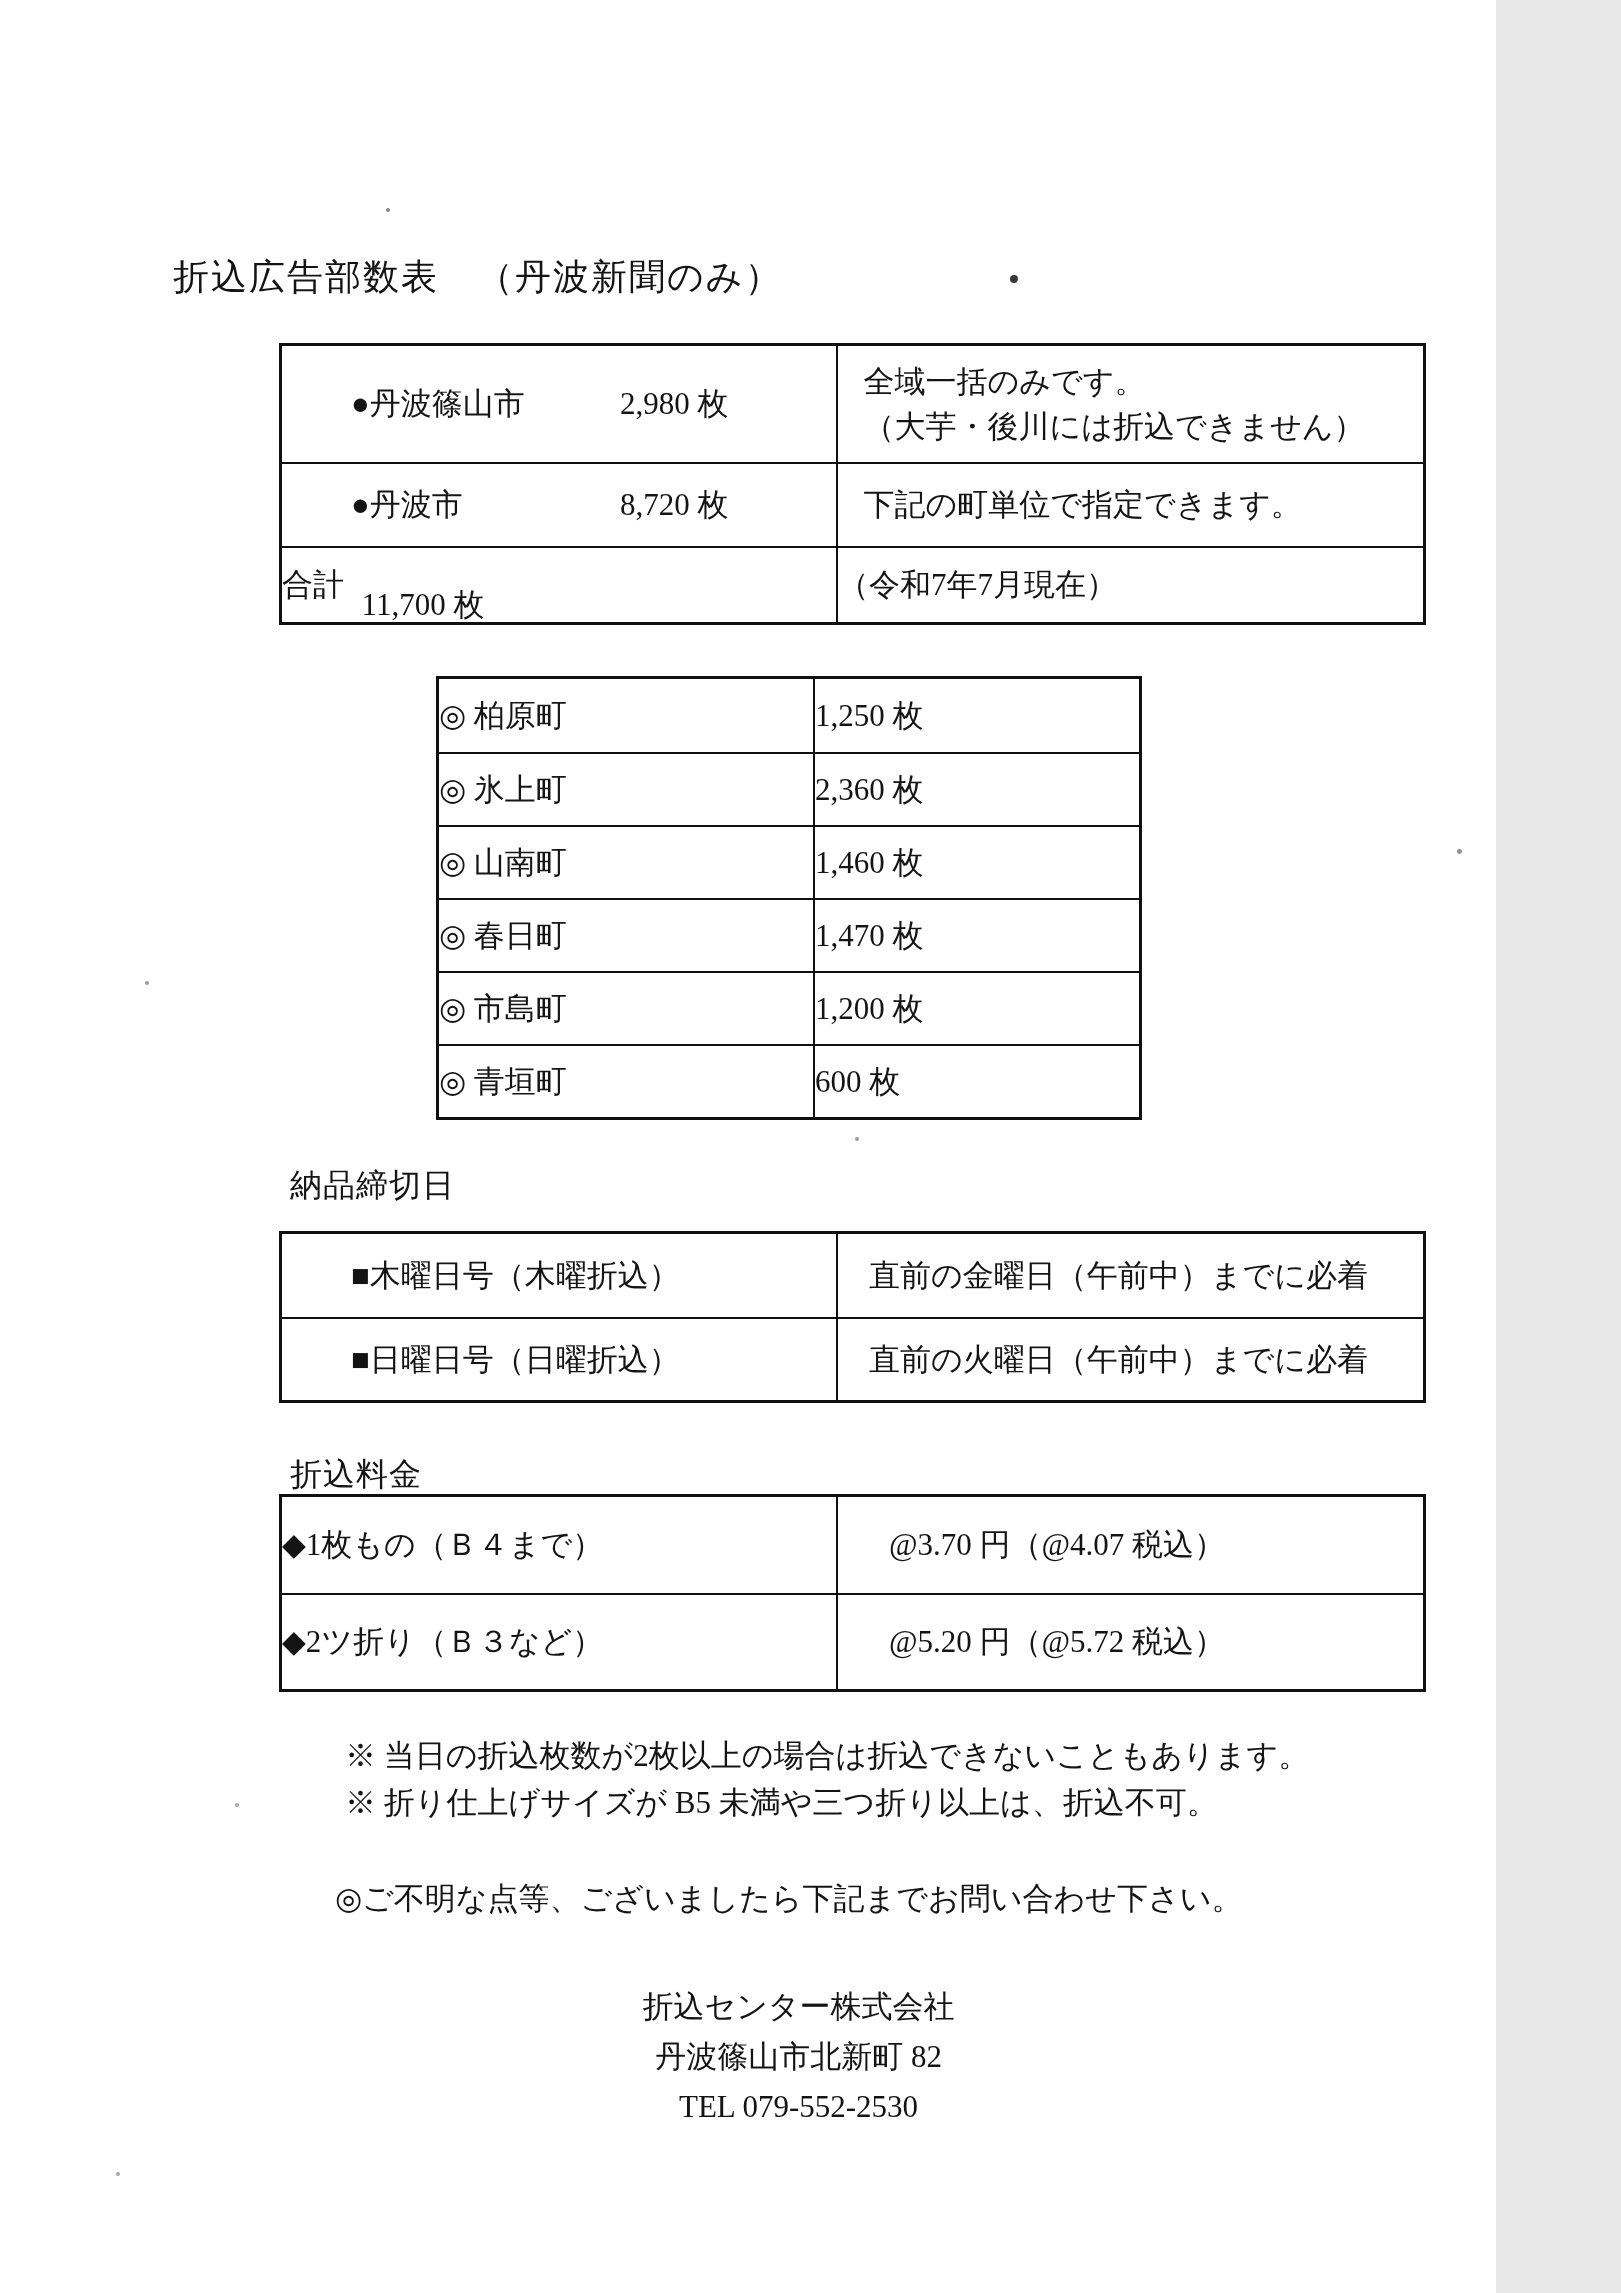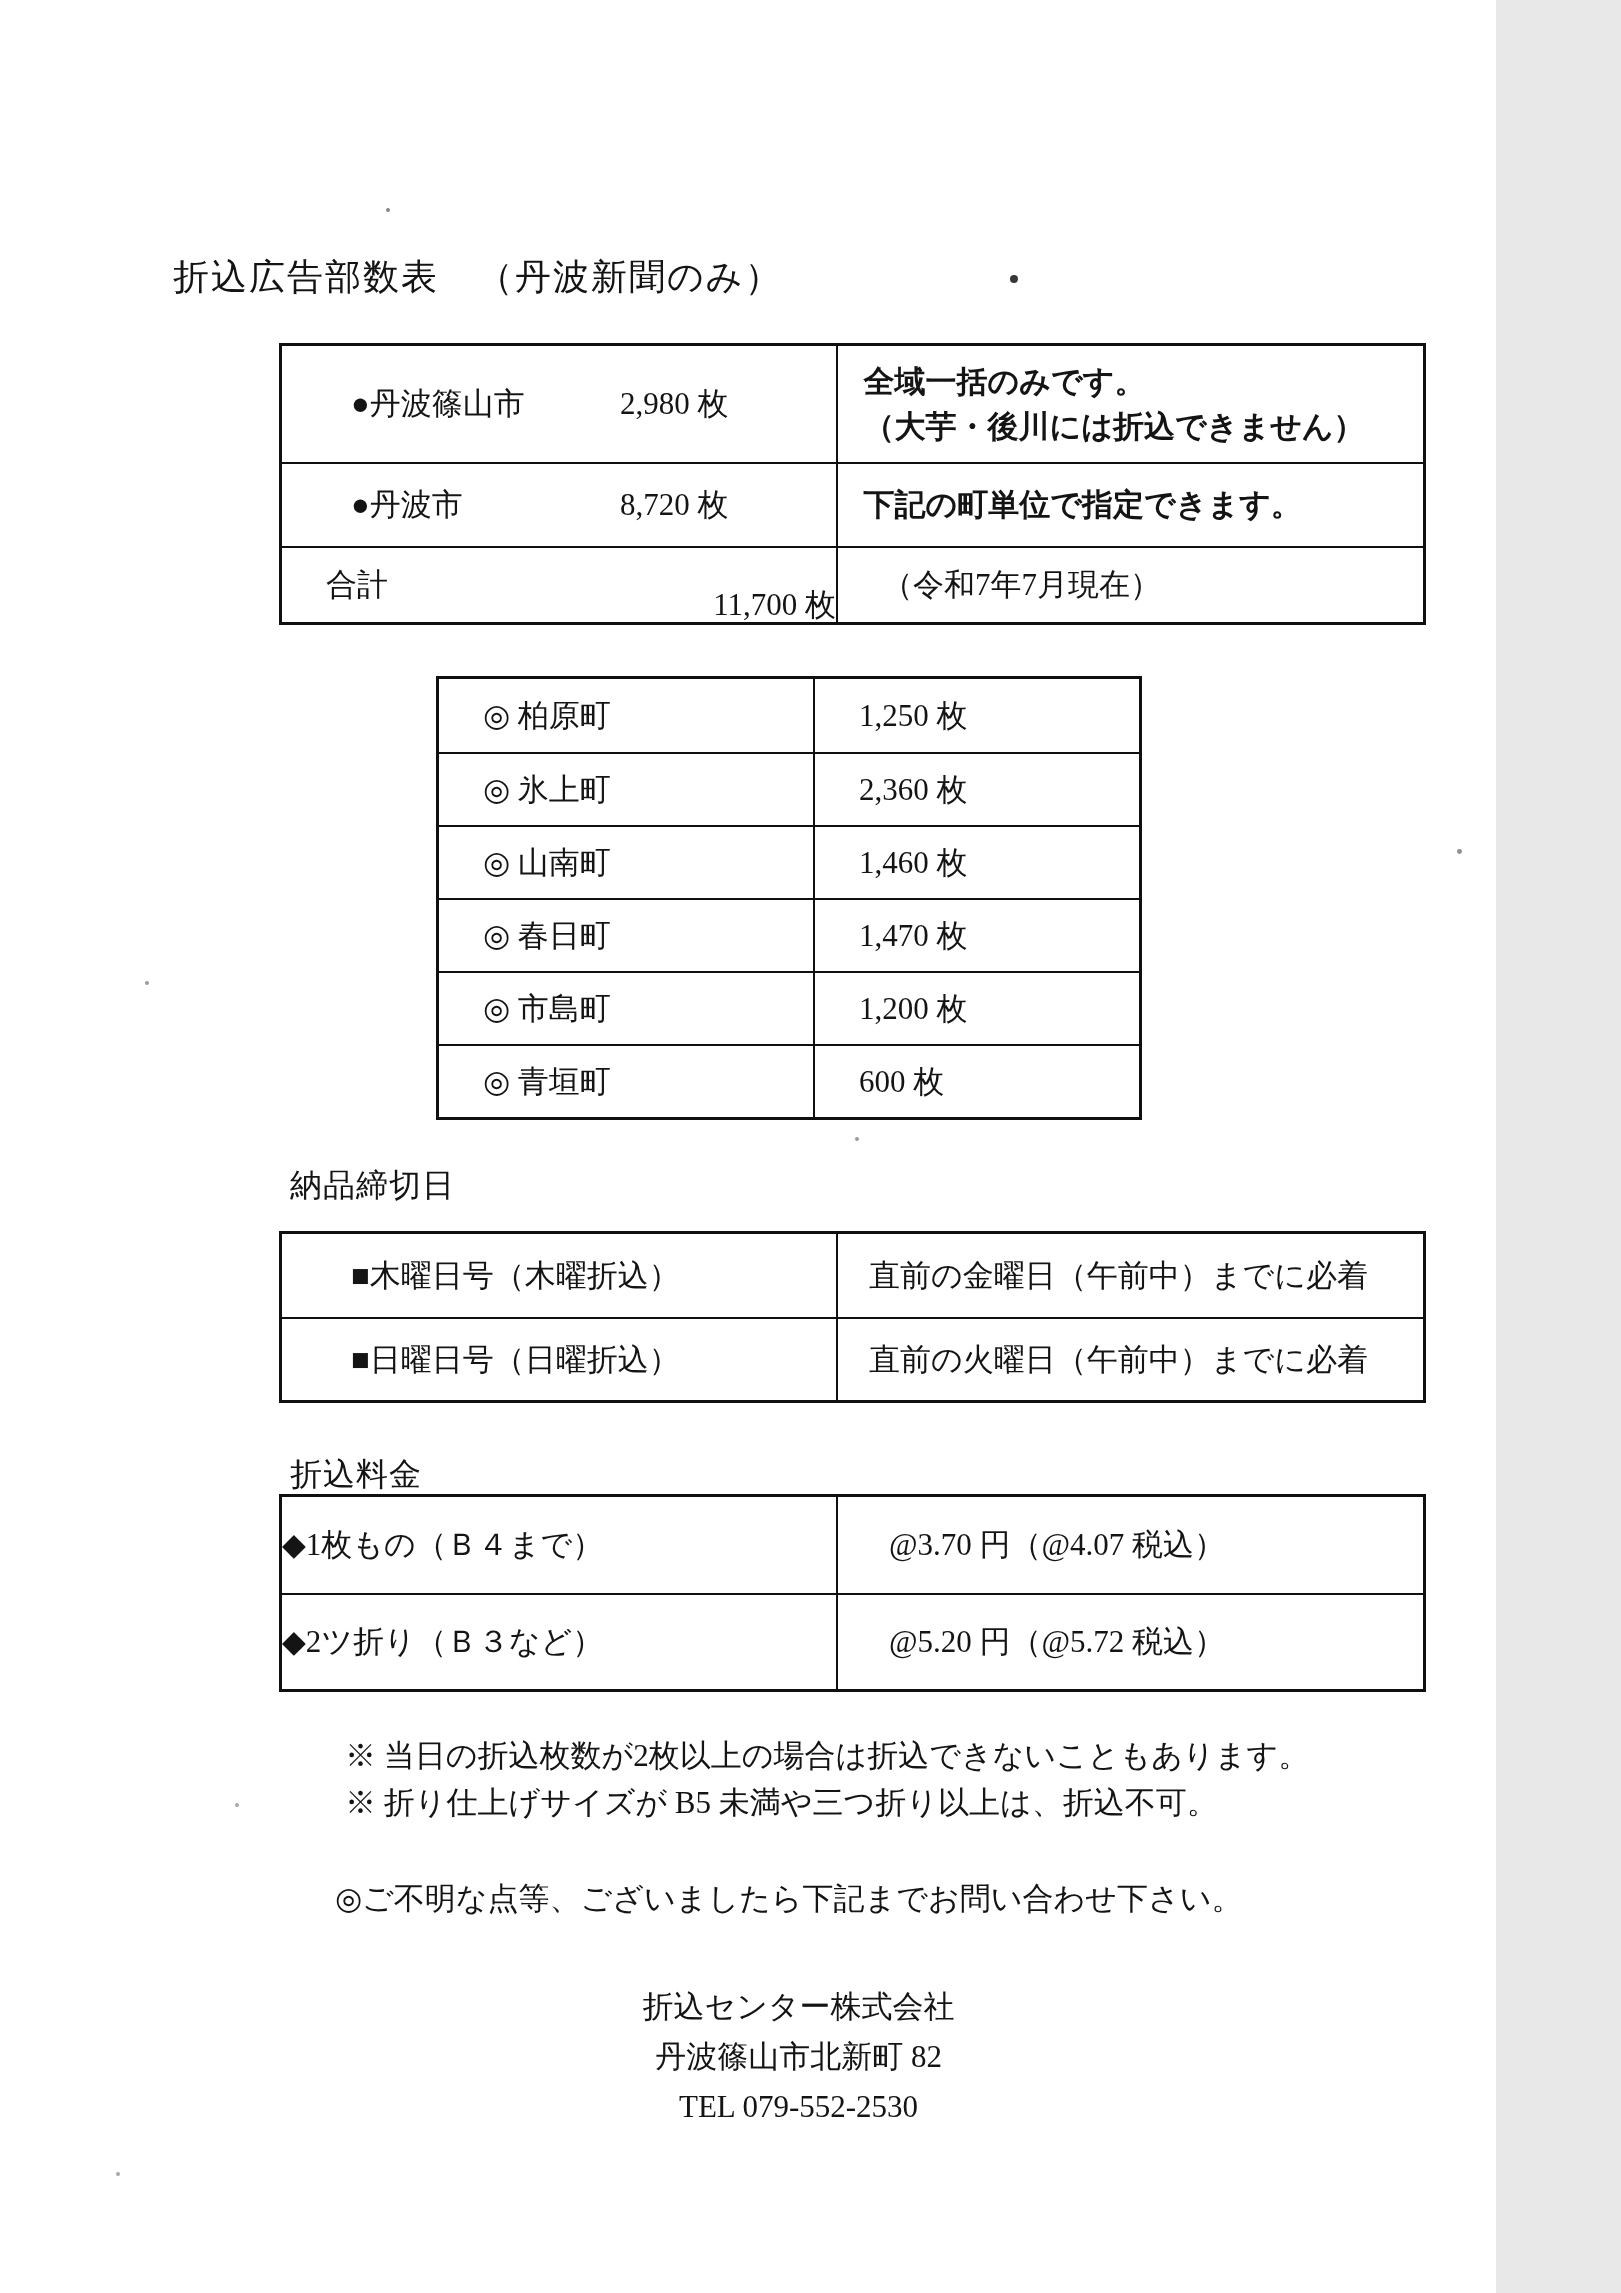--- a/index.html
+++ b/index.html
@@ -30,31 +30,31 @@
   }
   .cell {
     display: flex;
     align-items: center;
     font-size: 31px;
     white-space: nowrap;
     overflow: hidden;
   }
   .cell.bt { border-top: 2.9px solid #101010; }
   .cell.bl { border-left: 2.9px solid #101010; }
-  .cell.center { justify-content: space-between; padding-left: 44px; }
+  .cell.center { justify-content: flex-start; }
   
   .tbl-summary {
     left: 279px; top: 343px;
     width: 1147px;
     grid-template-columns: 554px 1fr;
     grid-template-rows: 116px 84px 76px;
   }
   .tbl-summary .lead { padding-left: 69px; }
   .tbl-summary .label { display: inline-block; width: 269px; }
-  .tbl-summary .note { padding-left: 25.5px; font-weight: bold; }
+  .tbl-summary .note { padding-left: 25.5px; }
   .two-line { flex-direction: column; align-items: flex-start; justify-content: center; line-height: 45px; }
   
   .tbl-town {
     left: 436px; top: 676px;
     width: 706px;
     grid-template-columns: 374px 1fr;
     grid-template-rows: repeat(6, 73px);
   }
   
   .tbl-deadline {

